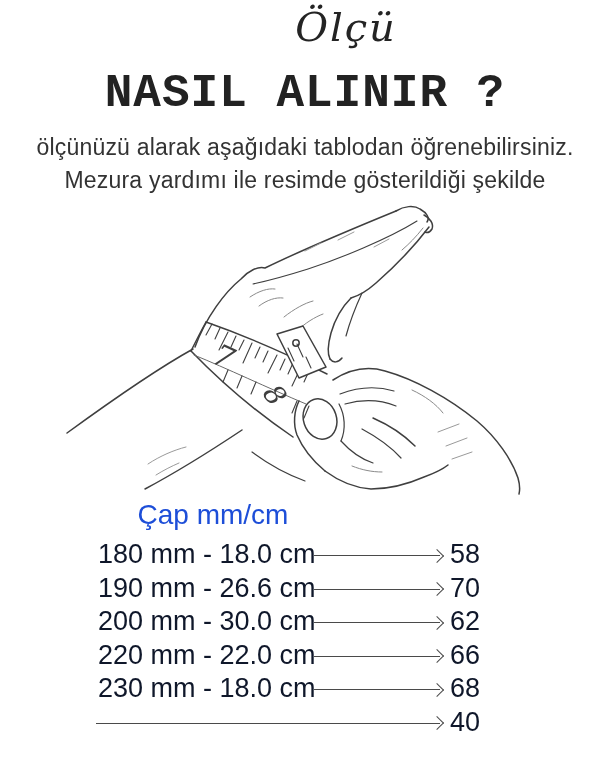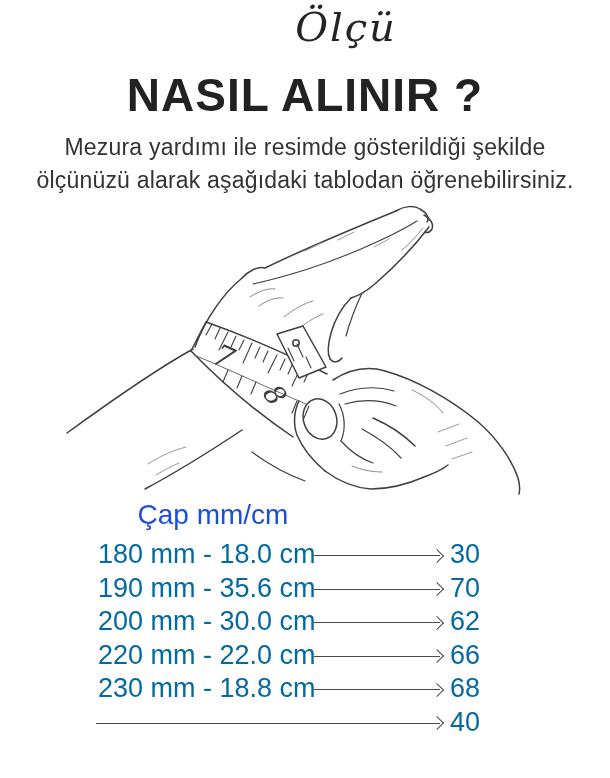--- a/index.html
+++ b/index.html
@@ -9,55 +9,55 @@
   }
   
   .script-title{
     position:absolute;top:4px;left:0;width:610px;text-align:center;
     font-family:"DejaVu Serif",serif;font-style:italic;font-weight:400;
     font-size:40px;letter-spacing:2px;color:#242424;padding-left:41px;
   }
   .main-heading{
     position:absolute;top:68px;left:0;width:610px;text-align:center;
     font-size:46px;font-weight:700;letter-spacing:1px;color:#222222;
-    font-family:Liberation Sans, sans-serif;
+    font-family:Liberation Mono, monospace;
   }
   .description{
     position:absolute;top:131px;left:0;width:610px;text-align:center;
     font-size:23px;line-height:33px;color:#333333;letter-spacing:.2px;
   }
   
   .illustration{position:absolute;top:195px;left:0;width:610px;height:300px;}
   
   .table-header{position:absolute;top:499px;left:0;width:610px;height:34px;font-size:28px;color:#1d4ed8;}
   .th-left{position:absolute;left:88px;width:250px;text-align:center;}
   .th-right{position:absolute;left:352px;width:200px;text-align:center;}
   .size-rows{position:absolute;top:538px;left:98px;right:118px;}
-  .size-row{display:flex;align-items:center;height:33.5px;font-size:27px;color:#0369a1;}
+  .size-row{display:flex;align-items:center;height:33.5px;font-size:27px;color:#0f172a;}
   .cap{white-space:nowrap;}
   .size{width:42px;text-align:left;}
   .arrow{flex:1;height:0;border-top:1.6px solid #4a4a4a;position:relative;margin:2px 10px 0 -2px;}
   .head{
     position:absolute;right:-2px;top:-5.5px;width:9px;height:9px;
     border-top:1.6px solid #4a4a4a;border-right:1.6px solid #4a4a4a;
     transform:rotate(45deg);
   }
 </style>
 </head>
 <body>
 
 <div id="canvas">
 
   <div class="script-title">Ölçü</div>
 
   <div class="main-heading">NASIL ALINIR ?</div>
 
   <div class="description">
+    <div>ölçünüzü alarak aşağıdaki tablodan öğrenebilirsiniz.</div>
     <div>Mezura yardımı ile resimde gösterildiği şekilde</div>
-    <div>ölçünüzü alarak aşağıdaki tablodan öğrenebilirsiniz.</div>
   </div>
 
   <svg class="illustration" viewBox="0 195 610 300" xmlns="http://www.w3.org/2000/svg" fill="none" stroke="#3f3f3f" stroke-width="1.5" stroke-linecap="round" stroke-linejoin="round">
 
     <g>
       <path d="M67,433 C100,409 155,370 193,349"></path>
       <path d="M145,489 C175,473 212,450 242,430"></path>
       <path d="M148,464 C160,456 174,450 186,447" stroke="#9a9a9a" stroke-width="1"></path>
       <path d="M156,475 C164,470 172,466 179,463" stroke="#9a9a9a" stroke-width="1"></path>
     </g>
@@ -112,25 +112,25 @@
   <div class="table-header">
     <span class="th-left">Çap mm/cm</span>
   </div>
 
   <div class="size-rows" id="size-rows">
     <div class="size-row">
       <span class="cap">180 mm - 18.0 cm</span>
       <span class="arrow">
           <span class="head"></span>
         </span>
-      <span class="size">30</span>
+      <span class="size">58</span>
     </div>
 
     <div class="size-row">
-      <span class="cap">190 mm - 35.6 cm</span>
+      <span class="cap">190 mm - 26.6 cm</span>
       <span class="arrow">
           <span class="head"></span>
         </span>
       <span class="size">70</span>
     </div>
 
     <div class="size-row">
       <span class="cap">200 mm - 30.0 cm</span>
       <span class="arrow">
           <span class="head"></span>
@@ -141,21 +141,21 @@
 
     <div class="size-row">
       <span class="cap">220 mm - 22.0 cm</span>
       <span class="arrow">
           <span class="head"></span>
         </span>
       <span class="size">66</span>
     </div>
 
     <div class="size-row">
-      <span class="cap">230 mm - 18.8 cm</span>
+      <span class="cap">230 mm - 18.0 cm</span>
       <span class="arrow">
           <span class="head"></span>
         </span>
       <span class="size">68</span>
     </div>
 
     <div class="size-row">
       <span class="arrow">
           <span class="head"></span>
         </span>

